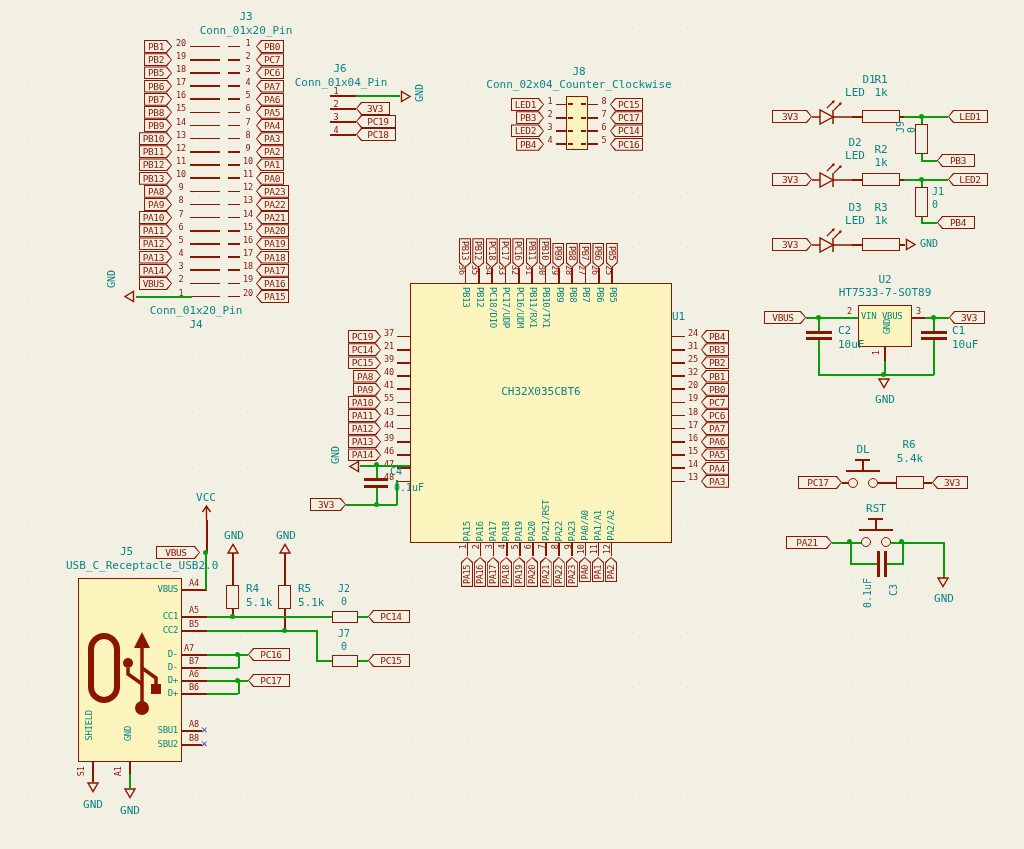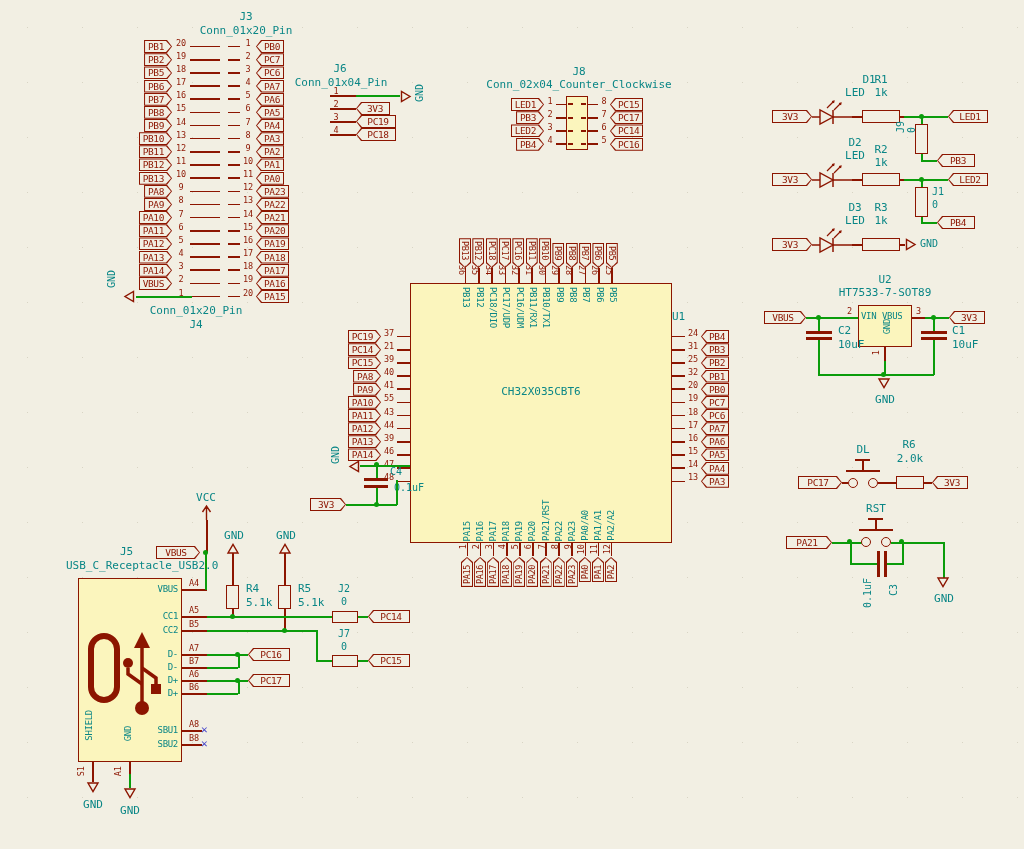--- a/index.html
+++ b/index.html
@@ -1190,21 +1190,21 @@
   <span class="pn abs" style="left:116px;top:625px;width:62px;text-align:right">CC2</span>
   <span class="pn abs" style="left:116px;top:649px;width:62px;text-align:right">D-</span>
   <span class="pn abs" style="left:116px;top:662px;width:62px;text-align:right">D-</span>
   <span class="pn abs" style="left:116px;top:675px;width:62px;text-align:right">D+</span>
   <span class="pn abs" style="left:116px;top:688px;width:62px;text-align:right">D+</span>
   <span class="pn abs" style="left:116px;top:725px;width:62px;text-align:right">SBU1</span>
   <span class="pn abs" style="left:116px;top:739px;width:62px;text-align:right">SBU2</span>
   <span class="n" style="left:184px;top:579px;width:20px;text-align:center">A4</span>
   <span class="n" style="left:184px;top:606px;width:20px;text-align:center">A5</span>
   <span class="n" style="left:184px;top:620px;width:20px;text-align:center">B5</span>
-  <span class="n" style="left:184px;top:644px;width:20px;text-align:center">A7</span>
+  <span class="n" style="left:184px;top:644px;width:20px;">A7</span>
   <span class="n" style="left:184px;top:657px;width:20px;text-align:center">B7</span>
   <span class="n" style="left:184px;top:670px;width:20px;text-align:center">A6</span>
   <span class="n" style="left:184px;top:683px;width:20px;text-align:center">B6</span>
   <span class="n" style="left:184px;top:720px;width:20px;text-align:center">A8</span>
   <span class="n" style="left:184px;top:734px;width:20px;text-align:center">B8</span>
   <i class="ph" style="left:182px;top:589px;width:25px"></i>
   <i class="ph" style="left:182px;top:616px;width:25px"></i>
   <i class="ph" style="left:182px;top:630px;width:25px"></i>
   <i class="ph" style="left:182px;top:654px;width:25px"></i>
   <i class="ph" style="left:182px;top:667px;width:25px"></i>
@@ -1306,21 +1306,21 @@
   <i class="ph" style="left:842px;top:482px;width:6px"></i>
   <i class="circ abs" style="left:848px;top:478px"></i>
   <i class="circ abs" style="left:868px;top:478px"></i>
   <i class="ph" style="left:846px;top:470px;width:34px"></i>
   <i class="pv" style="left:862px;top:461px;height:9px"></i>
   <i class="ph" style="left:855px;top:459px;width:15px"></i>
   <span class="f c" style="left:851px;top:444px;width:24px">DL</span>
   <i class="ph" style="left:878px;top:482px;width:18px"></i>
   <div class="res" style="left:896px;top:476px;width:28px;height:13px"></div>
   <span class="f c" style="left:893px;top:439px;width:32px">R6</span>
-  <span class="f c" style="left:890px;top:453px;width:40px">2.0k</span>
+  <span class="f c" style="left:890px;top:453px;width:40px">5.4k</span>
   <i class="ph" style="left:924px;top:482px;width:8px"></i>
   <span class="tag tl abs" style="left:932px;top:476px;width:36px">
       <span>3V3</span>
     </span>
 </div>
 
 <div>
   <span class="tag tr abs" style="left:786px;top:536px;width:46px">
       <span>PA21</span>
     </span>

